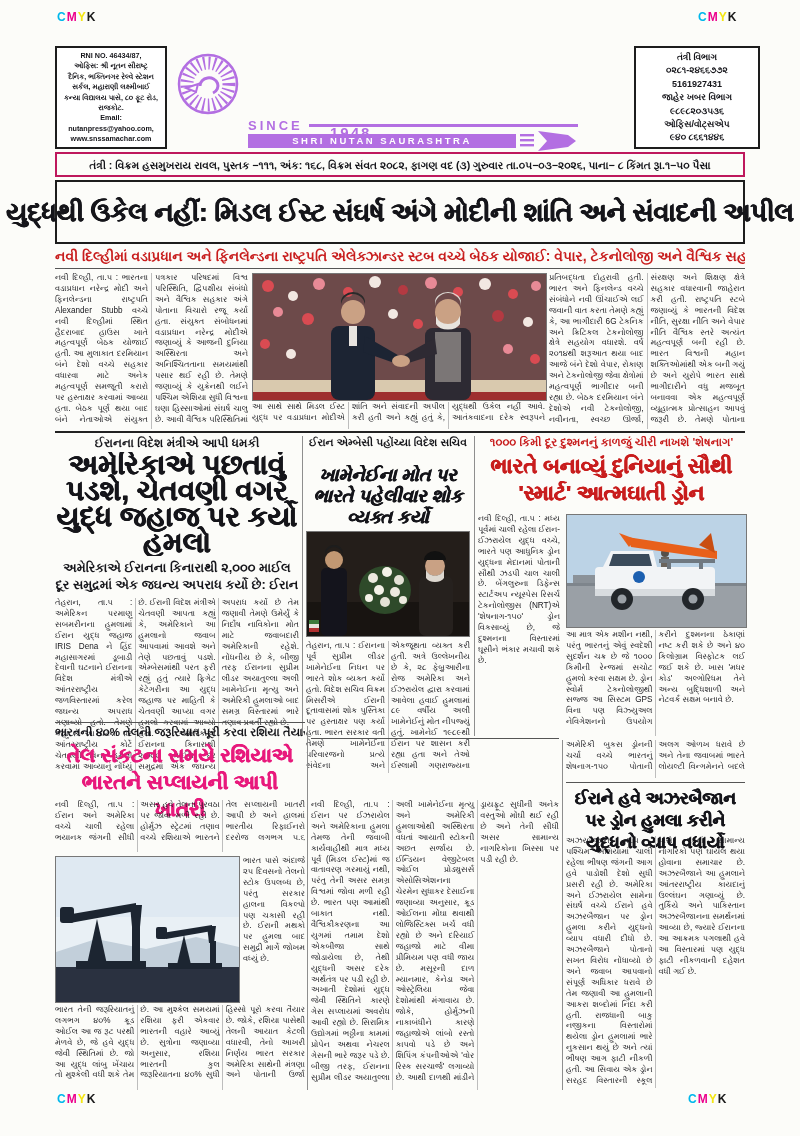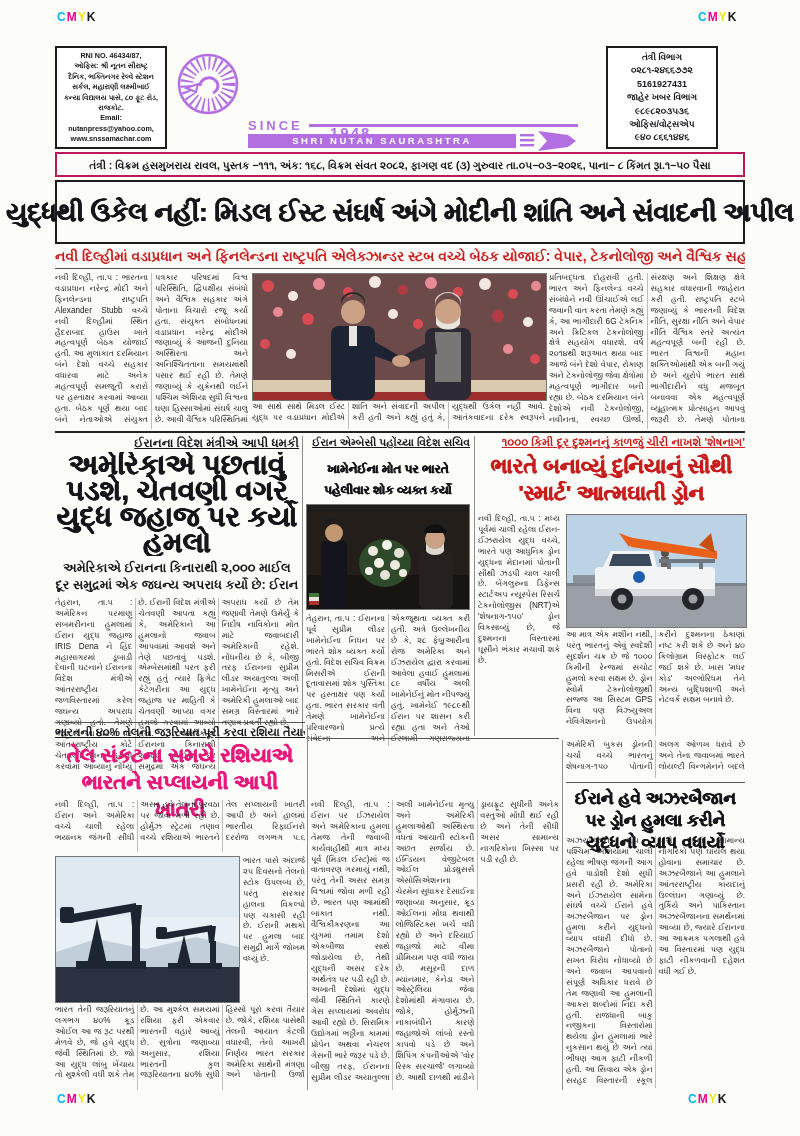--- a/index.html
+++ b/index.html
@@ -17,21 +17,21 @@
   .year{color:#b36fe2;font-weight:bold;font-size:15px;letter-spacing:2px;}
   .subbar{background:#b36fe2;color:#fff;font-weight:bold;font-size:9.5px;letter-spacing:2.5px;
           text-align:center;line-height:14px;}
   .dateline{border:2px solid #be185d;font-weight:bold;font-size:10.6px;text-align:center;
             line-height:22px;white-space:nowrap;overflow:hidden;box-sizing:border-box;}
   .mainhead{border:2px solid #1d1d1d;display:flex;align-items:center;justify-content:center;box-sizing:border-box;}
   .hv{text-shadow:0.4px 0 currentColor,-0.4px 0 currentColor;}
   .lead-sub{color:#c81d1d;font-weight:bold;font-size:14px;text-align:center;white-space:nowrap;overflow:hidden;}
   .body-text{font-size:8.2px;line-height:10.9px;text-align:justify;color:#17171c;
              column-gap:7px;column-rule:1px solid #bdbdbd;column-fill:auto;overflow:hidden;}
-  .kicker{font-weight:bold;font-size:12px;text-align:right;white-space:nowrap;overflow:hidden;text-decoration:underline;}
+  .kicker{font-weight:bold;font-size:12px;text-align:center;white-space:nowrap;overflow:hidden;}
   .headline{font-weight:bold;text-align:center;overflow:hidden;}
   .photo{border:1px solid #777;overflow:hidden;background:#888;}
   .vrule{border-left:1px solid #8e8e8e;width:0;}
   .hrule{border-top:1px solid #555;height:0;}
   .hrule2{border-top:2px solid #222;height:0;}
   svg{display:block}
 </style>
 </head>
 <body>
 
@@ -74,21 +74,21 @@
   <div class="abs subbar" style="left:248px;top:134px;width:268px;height:14px;">SHRI NUTAN SAURASHTRA</div>
   <div class="abs" style="left:520px;top:131px;">
     <svg width="56" height="20" viewBox="0 0 56 20">
       <rect x="0" y="3" width="14" height="2.4" fill="#b36fe2"></rect>
       <rect x="0" y="8" width="14" height="2.4" fill="#b36fe2"></rect>
       <rect x="0" y="13" width="14" height="2.4" fill="#b36fe2"></rect>
       <polygon points="18,0 48,4 56,10 48,16 18,20 27,10" fill="#b36fe2"></polygon>
     </svg>
   </div>
 
-  <div class="abs infobox" style="left:606px;top:46px;width:112px;height:103px;">
+  <div class="abs infobox" style="left:634px;top:46px;width:126px;height:103px;">
     <div class="contact-line">તંત્રી વિભાગ</div>
     <div class="contact-line">૦૨૮૧-૨૪૬૬૭૭૨</div>
     <div class="contact-line">5161927431</div>
     <div class="contact-line">જાહેર ખબર વિભાગ</div>
     <div class="contact-line">૯૮૯૮૨૦૩૫૩૬</div>
     <div class="contact-line">ઓફિસ/વોટ્સએપ</div>
     <div class="contact-line">૯૪૦ ૮૬૬૧૪૪૬</div>
   </div>
 
   <div class="abs dateline" style="left:55px;top:152px;width:690px;height:25px;">તંત્રી : વિક્રમ હસમુખરાય રાવલ, પુસ્તક −૧૧૧, અંક: ૧૬૮, વિક્રમ સંવત ૨૦૮૨, ફાગણ વદ (૩) ગુરુવાર તા.૦૫−૦૩−૨૦૨૬, પાના− ૮ કિંમત રૂા.૧−૫૦ પૈસા</div>
@@ -158,21 +158,21 @@
     <div class="kicker" style="font-size:12px;">ઈરાનના વિદેશ મંત્રીએ આપી ધમકી</div>
     <div class="headline hv" style="font-size:28px;line-height:26px;margin-top:2px;">અમેરિકાએ પછતાવું પડશે, ચેતવણી વગર યુદ્ધ જહાજ પર કર્યો હુમલો</div>
     <div class="headline" style="font-size:12.8px;line-height:16.5px;margin-top:4px;">અમેરિકાએ ઈરાનના કિનારાથી ૨,૦૦૦ માઈલ દૂર સમુદ્રમાં એક જઘન્ય અપરાધ કર્યો છે: ઈરાન</div>
     <div class="body-text" style="margin-top:5px;height:183px;column-count:3;column-gap:6px;">તેહરાન, તા.૫ : અમેરિકન પરમાણુ સબમરીનના હુમલામાં ઈરાન યુદ્ધ જહાજ IRIS Dena ને હિંદ મહાસાગરમાં ડૂબાડી દેવાની ઘટનાને ઈરાનના વિદેશ મંત્રીએ આંતરરાષ્ટ્રીય જળવિસ્તારમાં કરેલ જઘન્ય અપરાધ ગણાવ્યો હતો. તેમણે કહ્યું કે આ ઘટના પર આંતરરાષ્ટ્રીય કોર્ટે ચેતવણી વિના હુમલો કરવામાં આવ્યાનું નોંધ્યું છે. ઈરાની વિદેશ મંત્રીએ ચેતવણી આપતા કહ્યું કે, અમેરિકાને આ હુમલાનો જવાબ આપવામાં આવશે અને તેણે પછતાવું પડશે. એમ્બેસમાંથી પરત ફરી રહ્યું હતું ત્યારે ફ્રિગેટ કેટેગરીના આ યુદ્ધ જહાજ પર માહિતી કે ચેતવણી આપ્યા વગર હુમલો કરવામાં આવ્યો હતો. અમેરિકાએ ઈરાનના કિનારાથી ૨,૦૦૦ માઈલ દૂર સમુદ્રમાં એક જઘન્ય અપરાધ કર્યો છે તેમ જણાવી તેમણે ઉમેર્યું કે નિર્દોષ નાવિકોના મોત માટે જવાબદારી અમેરિકાની રહેશે. નોંધનીય છે કે, બીજી તરફ ઈરાનના સુપ્રીમ લીડર અયાતુલ્લા અલી ખામેનેઈના મૃત્યુ અને અમેરિકી હુમલાઓ બાદ સમગ્ર વિસ્તારમાં ભારે તણાવ પ્રવર્તી રહ્યો છે.</div>
   </div>
 
   <div class="abs vrule" style="left:302px;top:436px;height:300px;"></div>
 
   <div class="abs" style="left:306px;top:436px;width:164px;">
     <div class="kicker" style="font-size:10.8px;">ઈરાન એમ્બેસી પહોંચ્યા વિદેશ સચિવ</div>
-    <div class="headline hv" style="font-size:12px;line-height:21px;margin-top:10px;">ખામેનેઈના મોત પર ભારતે પહેલીવાર શોક વ્યક્ત કર્યો</div>
+    <div class="headline hv" style="font-size:18px;line-height:21px;margin-top:16px;font-style:italic;">ખામેનેઈના મોત પર ભારતે પહેલીવાર શોક વ્યક્ત કર્યો</div>
     <div class="photo" style="margin-top:3px;width:162px;height:104px;">
       <svg width="162" height="104" viewBox="0 0 162 104">
         <rect width="162" height="104" fill="#241e1a"></rect>
         <rect x="0" y="70" width="162" height="34" fill="#181411"></rect>
         <g>
           <rect x="14" y="36" width="26" height="68" rx="5" fill="#14141c"></rect>
           <circle cx="27" cy="28" r="9" fill="#c29873"></circle>
           <path d="M18 24 a9 9 0 0 1 18 0 l0 -3 a9 8 0 0 0 -18 0 Z" fill="#1d1d1d"></path>
         </g>
         <g>

